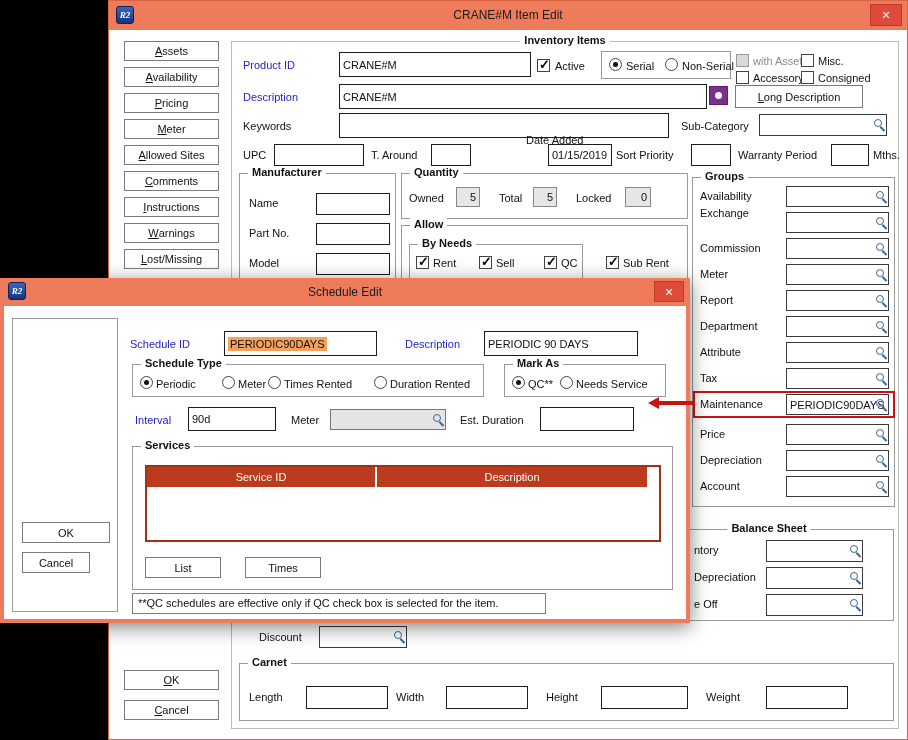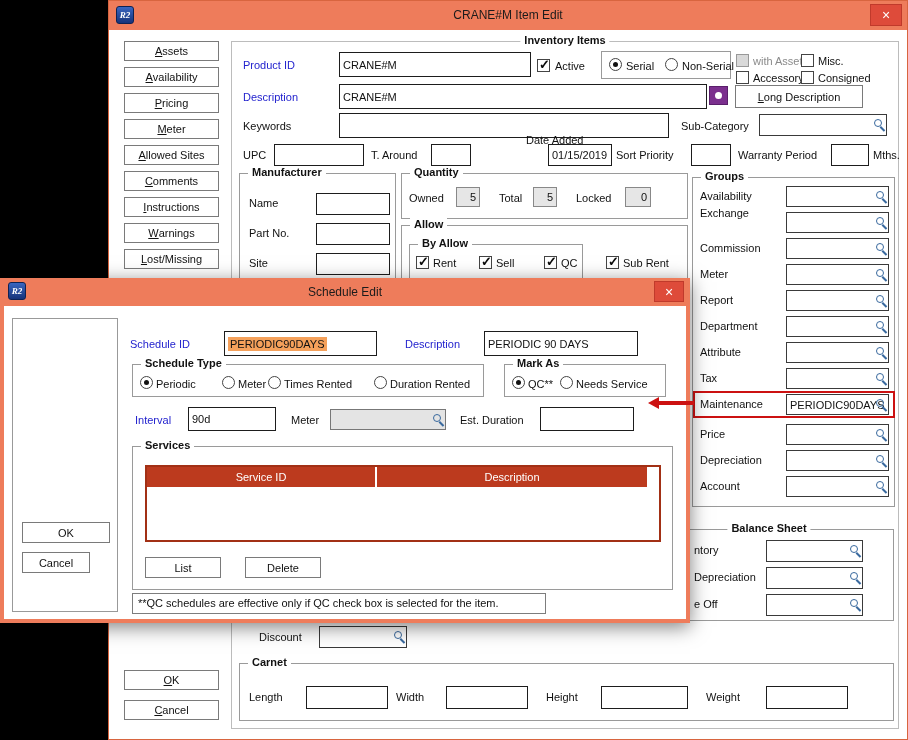--- a/index.html
+++ b/index.html
@@ -129,21 +129,21 @@
   <div class="input gray" style="left:347px;top:186px;width:24px;height:20px;">5</div>
   <div class="lbl" style="left:390px;top:191px;">Total</div>
   <div class="input gray" style="left:424px;top:186px;width:24px;height:20px;">5</div>
   <div class="lbl" style="left:467px;top:191px;">Locked</div>
   <div class="input gray" style="left:516px;top:186px;width:26px;height:20px;">0</div>
 
   <div class="gbox" style="left:292px;top:224px;width:287px;height:76px;">
     <span class="gtitle">Allow</span>
   </div>
   <div class="gbox" style="left:300px;top:243px;width:174px;height:40px;">
-    <span class="gtitle">By Allow</span>
+    <span class="gtitle">By Needs</span>
   </div>
   <span class="cb checked" style="left:307px;top:255px;"></span>
   <div class="lbl" style="left:324px;top:256px;">Rent</div>
   <span class="cb checked" style="left:370px;top:255px;"></span>
   <div class="lbl" style="left:387px;top:256px;">Sell</div>
   <span class="cb checked" style="left:435px;top:255px;"></span>
   <div class="lbl" style="left:452px;top:256px;">QC</div>
   <span class="cb checked" style="left:497px;top:255px;"></span>
   <div class="lbl" style="left:514px;top:256px;">Sub Rent</div>
 
@@ -174,21 +174,21 @@
     <div class="btn" style="left: 15px; top: 118px; width: 95px; height: 20px;"><u>M</u>eter</div>
     <div class="btn" style="left: 15px; top: 144px; width: 95px; height: 20px;"><u>A</u>llowed Sites</div>
     <div class="btn" style="left: 15px; top: 170px; width: 95px; height: 20px;"><u>C</u>omments</div>
     <div class="btn" style="left: 15px; top: 196px; width: 95px; height: 20px;"><u>I</u>nstructions</div>
     <div class="btn" style="left: 15px; top: 222px; width: 95px; height: 20px;"><u>W</u>arnings</div>
     <div class="btn" style="left: 15px; top: 248px; width: 95px; height: 20px;"><u>L</u>ost/Missing</div>
     <div class="lbl" style="left: 140px; top: 196px;">Name</div>
     <div class="input" style="left: 207px; top: 192px; width: 74px; height: 22px;"></div>
     <div class="lbl" style="left: 140px; top: 226px;">Part No.</div>
     <div class="input" style="left: 207px; top: 222px; width: 74px; height: 22px;"></div>
-    <div class="lbl" style="left: 140px; top: 256px;">Site</div>
+    <div class="lbl" style="left: 140px; top: 256px;">Model</div>
     <div class="input" style="left: 207px; top: 252px; width: 74px; height: 22px;"></div>
     <div class="lbl" style="left: 591px; top: 189px;">Availability</div>
     <div class="lookup" style="left: 677px; top: 185px; width: 103px; height: 21px;">
       <span></span>
       <i class="mag"></i>
     </div>
     <div class="lbl" style="left: 591px; top: 206px;">Exchange</div>
     <div class="lookup" style="left: 677px; top: 211px; width: 103px; height: 21px;">
       <span></span>
       <i class="mag"></i>
@@ -308,21 +308,21 @@
     <span class="gtitle">Services</span>
   </div>
   <div class="svc-table" style="left:145px;top:187px;width:516px;">
     <div class="svc-header" id="svc-header">
         <div class="svc-cell" style="width: 228px;">Service ID</div>
         <div class="svc-cell" style="width: 270px;">Description</div>
       </div>
     <div class="svc-body"></div>
   </div>
   <div class="btn" style="left:145px;top:279px;width:76px;height:21px;">List</div>
-  <div class="btn" style="left:245px;top:279px;width:76px;height:21px;">Delete</div>
+  <div class="btn" style="left:245px;top:279px;width:76px;height:21px;">Times</div>
 
   <div class="note" style="left:132px;top:315px;width:414px;height:21px;">**QC schedules are effective only if QC check box is selected for the item.</div>
 <div class="radio sel" style="left: 140px; top: 98px;"></div>
     <div class="lbl" style="left: 156px; top: 100px;">Periodic</div>
     <div class="radio" style="left: 222px; top: 98px;"></div>
     <div class="lbl" style="left: 238px; top: 100px;">Meter</div>
     <div class="radio" style="left: 268px; top: 98px;"></div>
     <div class="lbl" style="left: 284px; top: 100px;">Times Rented</div>
     <div class="radio" style="left: 374px; top: 98px;"></div>
     <div class="lbl" style="left: 390px; top: 100px;">Duration Rented</div>

